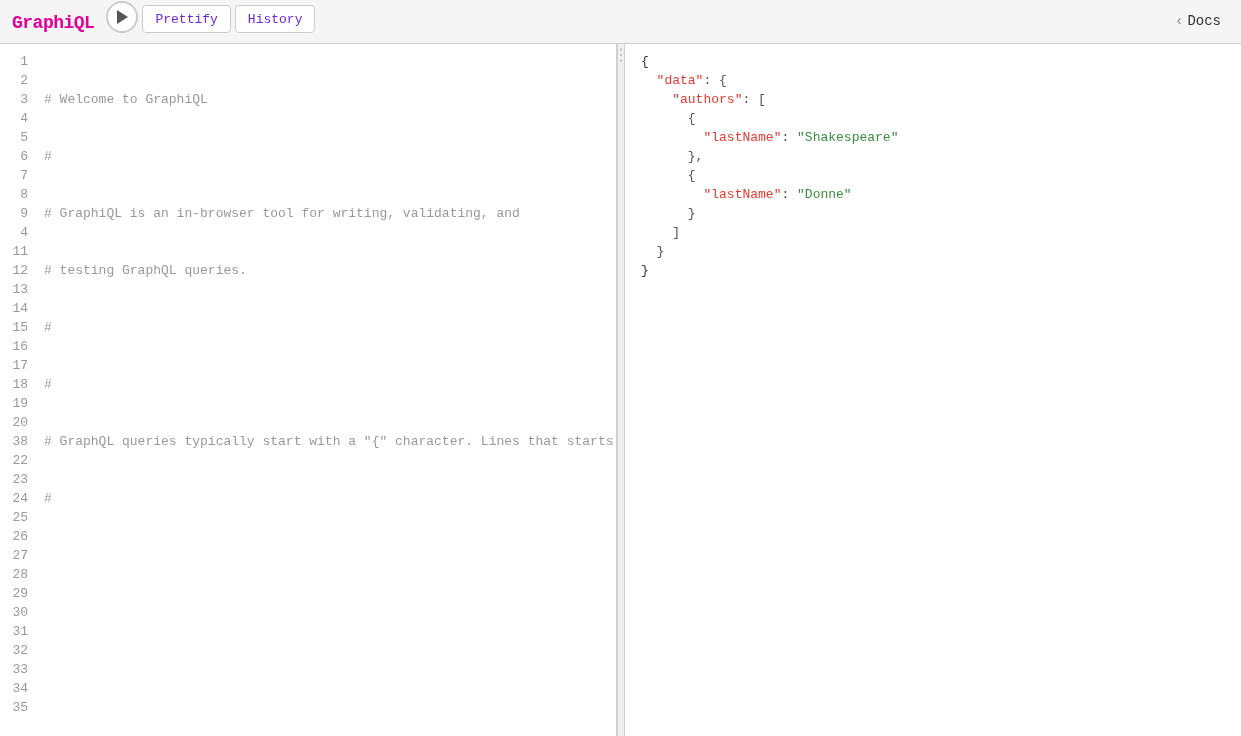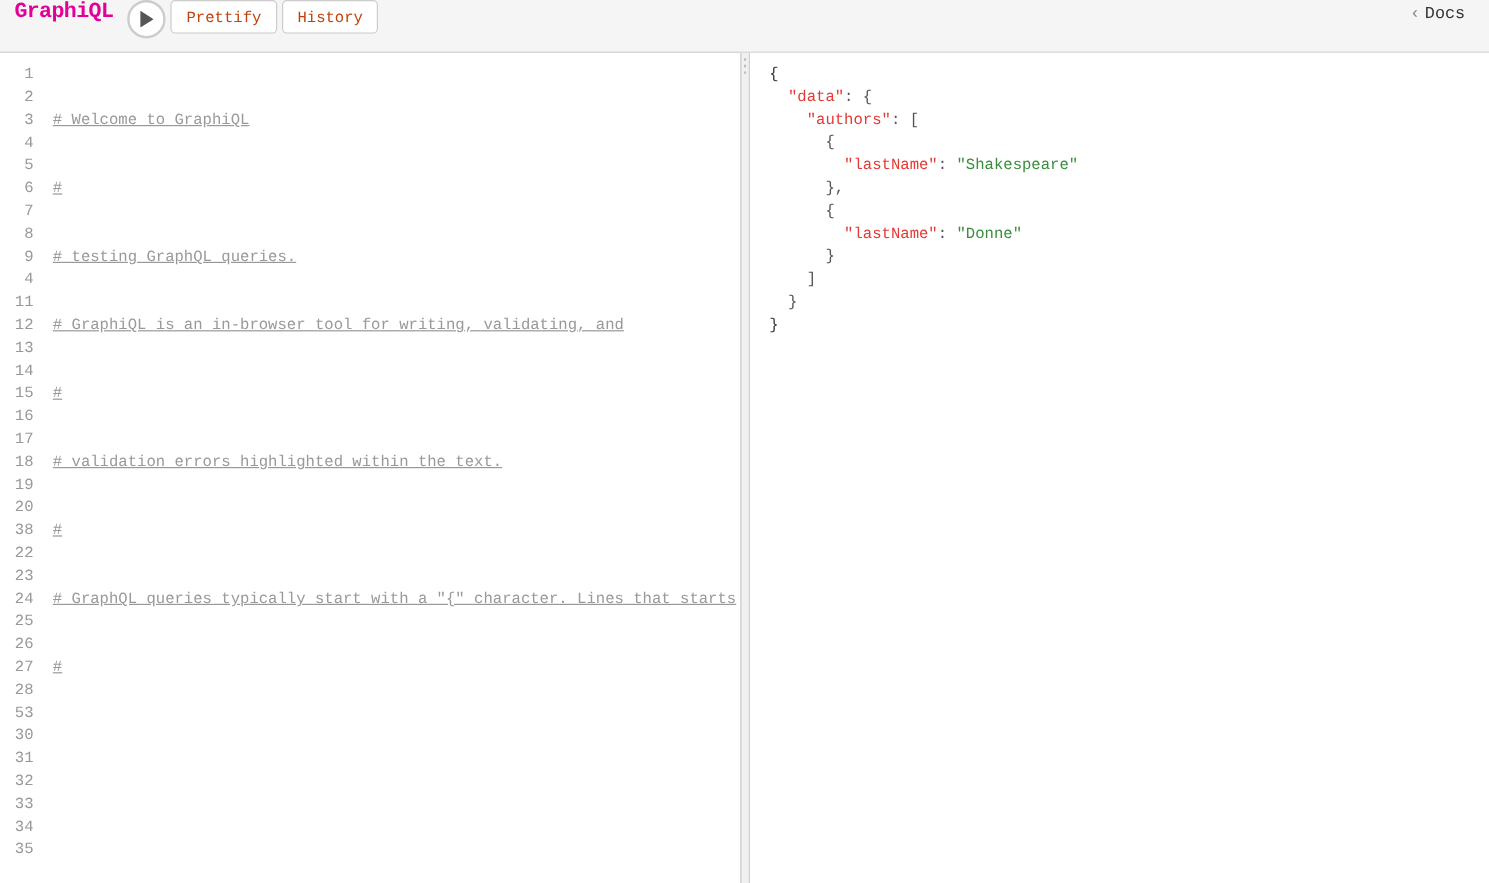--- a/index.html
+++ b/index.html
@@ -1,24 +1,24 @@
 <!DOCTYPE html>
 <html><head>
   <meta charset="utf-8">
   <style>
     * { box-sizing: border-box; margin: 0; padding: 0; }
     body { font-family: 'Menlo', 'Monaco', 'Courier New', monospace; background: #f5f5f5; height: 736px; overflow: hidden; }
 
     #header {
       display: flex;
-      align-items: flex-start;
+      align-items: flex-end;
       height: 44px;
       background: #f5f5f5;
       border-bottom: 1px solid #d0d0d0;
-      padding: 0 12px;
+      padding: 10px 12px;
       gap: 4px;
     }
 
     #logo {
       font-size: 18px;
       font-weight: bold;
       color: #e10098;
       margin-right: 8px;
       letter-spacing: -0.5px;
     }
@@ -38,21 +38,21 @@
     }
 
     .toolbar-btn {
       height: 28px;
       padding: 0 12px;
       background: white;
       border: 1px solid #ccc;
       border-radius: 4px;
       cursor: pointer;
       font-size: 13px;
-      color: #c2410c;
+      color: #6d28d9;
       font-family: inherit;
     }
 
     #docs-btn {
       margin-left: auto;
       display: flex;
       align-items: center;
       gap: 4px;
       background: none;
       border: none;
@@ -103,21 +103,21 @@
     .code-content {
       flex: 1;
       padding: 0 8px;
       white-space: pre;
       color: #555;
     }
 
     .code-line { line-height: 19px; min-height: 19px; }
 
     
-    .c-comment { color: #999; text-decoration: underline; }
+    .c-comment { color: #999; }
     .c-brace { color: #333; }
     .c-string-key { color: #e53935; }
     .c-string-val { color: #388e3c; }
     .c-punct { color: #555; }
 
     #result-pane {
       padding: 8px 0;
     }
 
     .result-code {
@@ -192,35 +192,34 @@
           <div>19</div>
           <div>20</div>
         <div>38</div>
           <div>22</div>
           <div>23</div>
           <div>24</div>
           <div>25</div>
         <div>26</div>
           <div>27</div>
           <div>28</div>
-          <div>53</div>
+          <div>29</div>
           <div>30</div>
         <div>31</div>
           <div>32</div>
           <div>33</div>
           <div>34</div>
           <div>35</div>
       </div>
       <div class="code-content">
         <div class="code-line c-comment"># Welcome to GraphiQL</div>
         <div class="code-line c-comment">#</div>
+        <div class="code-line c-comment"># GraphiQL is an in-browser tool for writing, validating, and</div>
         <div class="code-line c-comment"># testing GraphQL queries.</div>
-        <div class="code-line c-comment"># GraphiQL is an in-browser tool for writing, validating, and</div>
-        <div class="code-line c-comment">#</div>
-        <div class="code-line c-comment"># validation errors highlighted within the text.</div>
+        <div class="code-line c-comment">#</div>
         <div class="code-line c-comment">#</div>
         <div class="code-line c-comment"># GraphQL queries typically start with a "{" character. Lines that starts</div>
         <div class="code-line c-comment">#</div>
         
         
         
         
         
         
         

